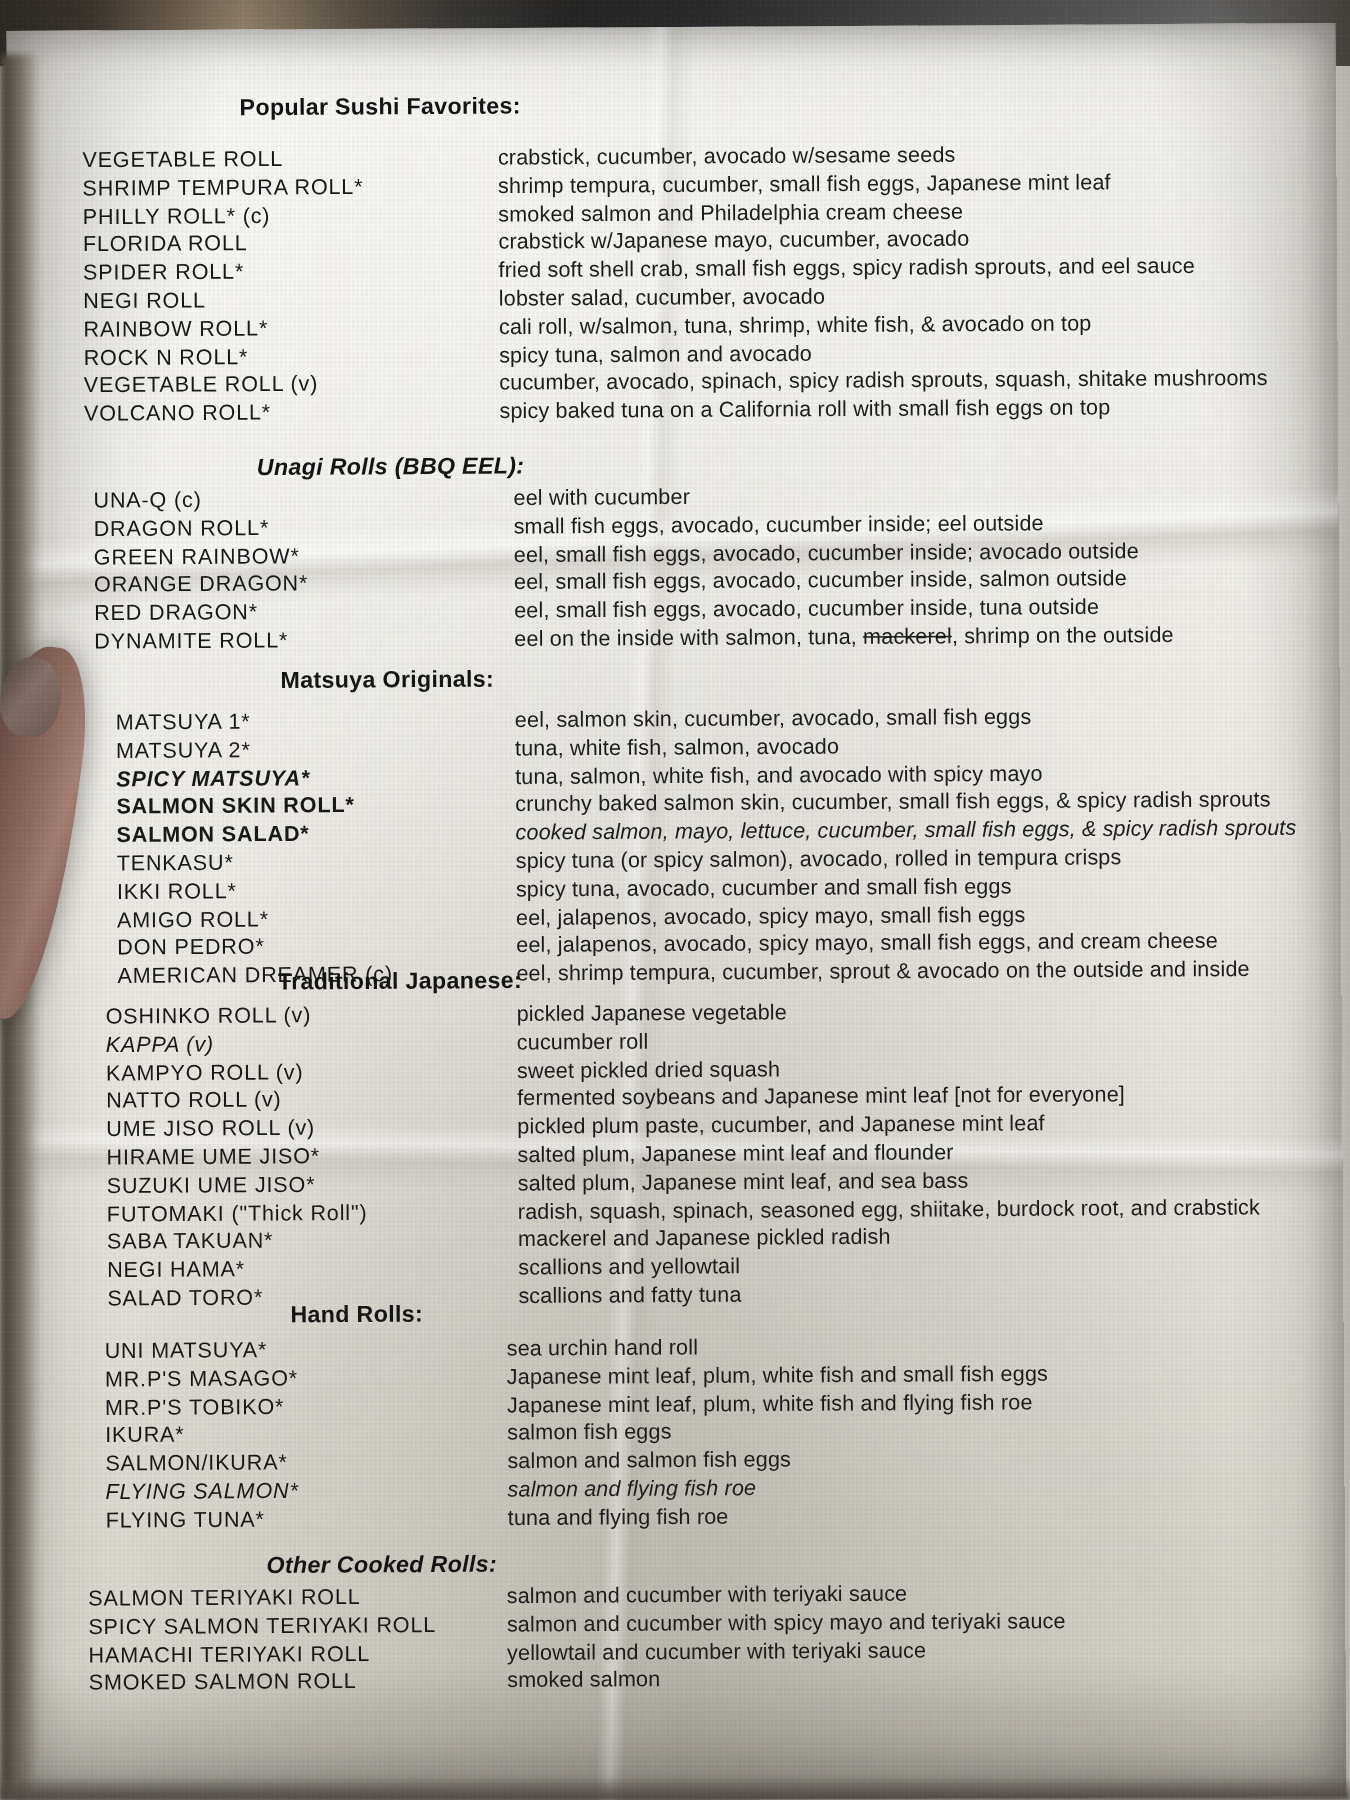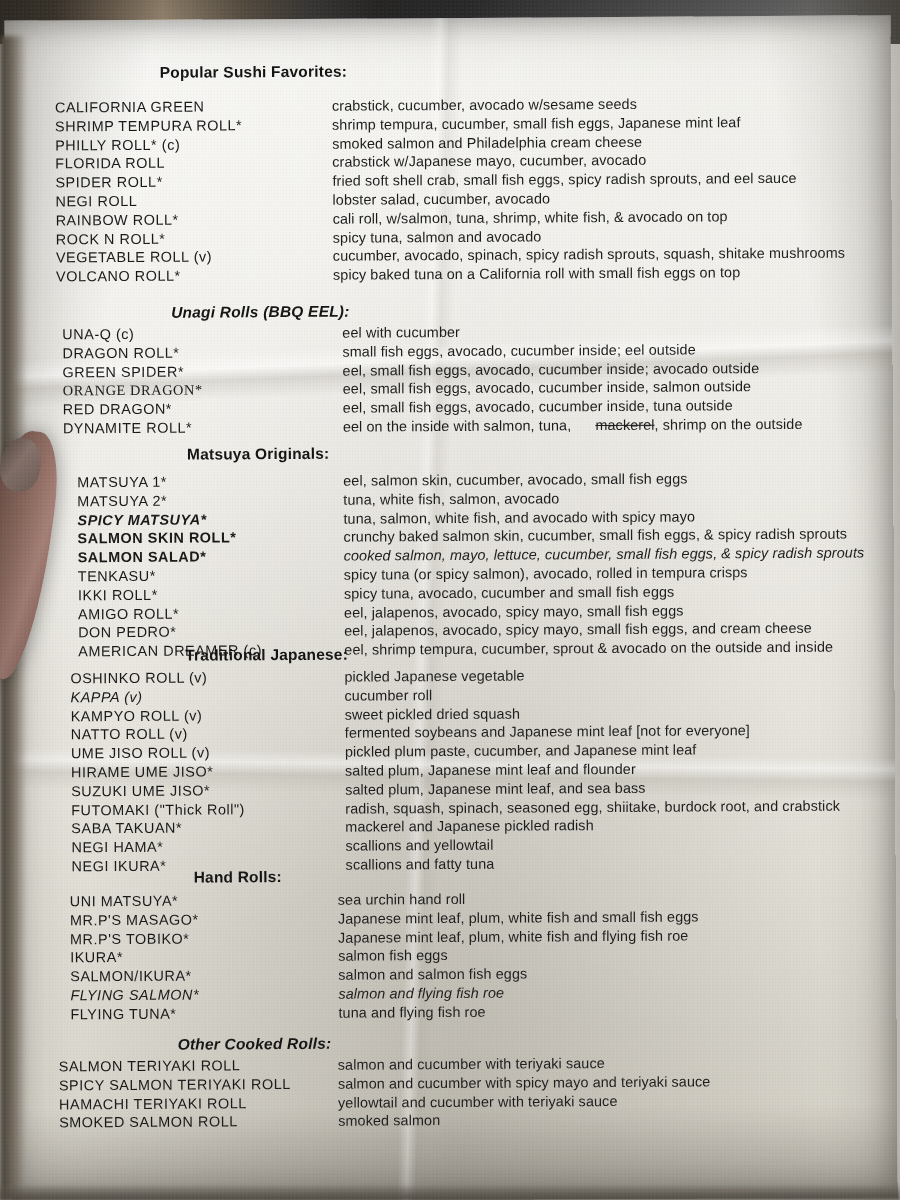--- a/index.html
+++ b/index.html
@@ -112,21 +112,21 @@
   }
   .desc {
     position: absolute;
     left: 285px;
     top: 0;
     letter-spacing: .1px;
     color: #1c1c1c;
   }
   .it { font-style: italic; }
   .bd { font-weight: bold; }
-  .strike { text-decoration: line-through; margin-left: 20px; }
+  .strike { text-decoration: line-through; }
   .footnote {
     position: absolute;
     left: 38px;
     top: 1124px;
     width: 830px;
     font-size: 14.2px;
     font-weight: bold;
     line-height: 18px;
     color: #171717;
   }
@@ -153,21 +153,21 @@
   <div class="creases"></div>
   <div class="blur-left"></div>
   <div class="finger">
     <div class="nail"></div>
   </div>
   <div class="blur-bottom"></div>
 
   <div class="menu" id="menu-root">
       <div class="sec-title" style="position: absolute; left: 155px; top: 44px;">Popular Sushi Favorites:</div>
       <div class="row" style="position: absolute; left: 0px; top: 79px;">
-        <span class="name" style="left: 50px;">CALIFORNIA GREEN</span>
+        <span class="name" style="left: 50px;">VEGETABLE ROLL</span>
         <span class="desc" style="left: 327px;">crabstick, cucumber, avocado w/sesame seeds</span>
       </div>
       <div class="row" style="position: absolute; left: 0px; top: 97.8px;">
         <span class="name" style="left: 50px;">SHRIMP TEMPURA ROLL*</span>
         <span class="desc" style="left: 327px;">shrimp tempura, cucumber, small fish eggs, Japanese mint leaf</span>
       </div>
       <div class="row" style="position: absolute; left: 0px; top: 116.6px;">
         <span class="name" style="left: 50px;">PHILLY ROLL* (c)</span>
         <span class="desc" style="left: 327px;">smoked salmon and Philadelphia cream cheese</span>
       </div>
@@ -202,25 +202,25 @@
       <div class="sec-title italic" style="position: absolute; left: 165px; top: 284px;">Unagi Rolls (BBQ EEL):</div>
       <div class="row" style="position: absolute; left: 0px; top: 306px;">
         <span class="name" style="left: 56px;">UNA-Q (c)</span>
         <span class="desc" style="left: 336px;">eel with cucumber</span>
       </div>
       <div class="row" style="position: absolute; left: 0px; top: 324.8px;">
         <span class="name" style="left: 56px;">DRAGON ROLL*</span>
         <span class="desc" style="left: 336px;">small fish eggs, avocado, cucumber inside; eel outside</span>
       </div>
       <div class="row" style="position: absolute; left: 0px; top: 343.6px;">
-        <span class="name" style="left: 56px;">GREEN SPIDER*</span>
+        <span class="name" style="left: 56px;">GREEN RAINBOW*</span>
         <span class="desc" style="left: 336px;">eel, small fish eggs, avocado, cucumber inside; avocado outside</span>
       </div>
       <div class="row" style="position: absolute; left: 0px; top: 362.4px;">
-        <span class="name" style="left: 56px; font-family: Liberation Serif, serif;">ORANGE DRAGON*</span>
+        <span class="name" style="left: 56px;">ORANGE DRAGON*</span>
         <span class="desc" style="left: 336px;">eel, small fish eggs, avocado, cucumber inside, salmon outside</span>
       </div>
       <div class="row" style="position: absolute; left: 0px; top: 381.2px;">
         <span class="name" style="left: 56px;">RED DRAGON*</span>
         <span class="desc" style="left: 336px;">eel, small fish eggs, avocado, cucumber inside, tuna outside</span>
       </div>
       <div class="row" style="position: absolute; left: 0px; top: 400px;">
         <span class="name" style="left: 56px;">DYNAMITE ROLL*</span>
         <span class="desc" style="left: 336px;">eel on the inside with salmon, tuna, <span class="strike">mackerel</span>, shrimp on the outside</span>
       </div>
@@ -300,21 +300,21 @@
       </div>
       <div class="row" style="position: absolute; left: 0px; top: 800.4px;">
         <span class="name" style="left: 62px;">SABA TAKUAN*</span>
         <span class="desc" style="left: 336px;">mackerel and Japanese pickled radish</span>
       </div>
       <div class="row" style="position: absolute; left: 0px; top: 819.2px;">
         <span class="name" style="left: 62px;">NEGI HAMA*</span>
         <span class="desc" style="left: 336px;">scallions and yellowtail</span>
       </div>
       <div class="row" style="position: absolute; left: 0px; top: 838px;">
-        <span class="name" style="left: 62px;">NEGI IKURA*</span>
+        <span class="name" style="left: 62px;">SALAD TORO*</span>
         <span class="desc" style="left: 336px;">scallions and fatty tuna</span>
       </div>
       <div class="sec-title" style="position: absolute; left: 184px; top: 849px;">Hand Rolls:</div>
       <div class="row" style="position: absolute; left: 0px; top: 873px;">
         <span class="name" style="left: 60px;">UNI MATSUYA*</span>
         <span class="desc" style="left: 328px;">sea urchin hand roll</span>
       </div>
       <div class="row" style="position: absolute; left: 0px; top: 891.8px;">
         <span class="name" style="left: 60px;">MR.P'S MASAGO*</span>
         <span class="desc" style="left: 328px;">Japanese mint leaf, plum, white fish and small fish eggs</span>

